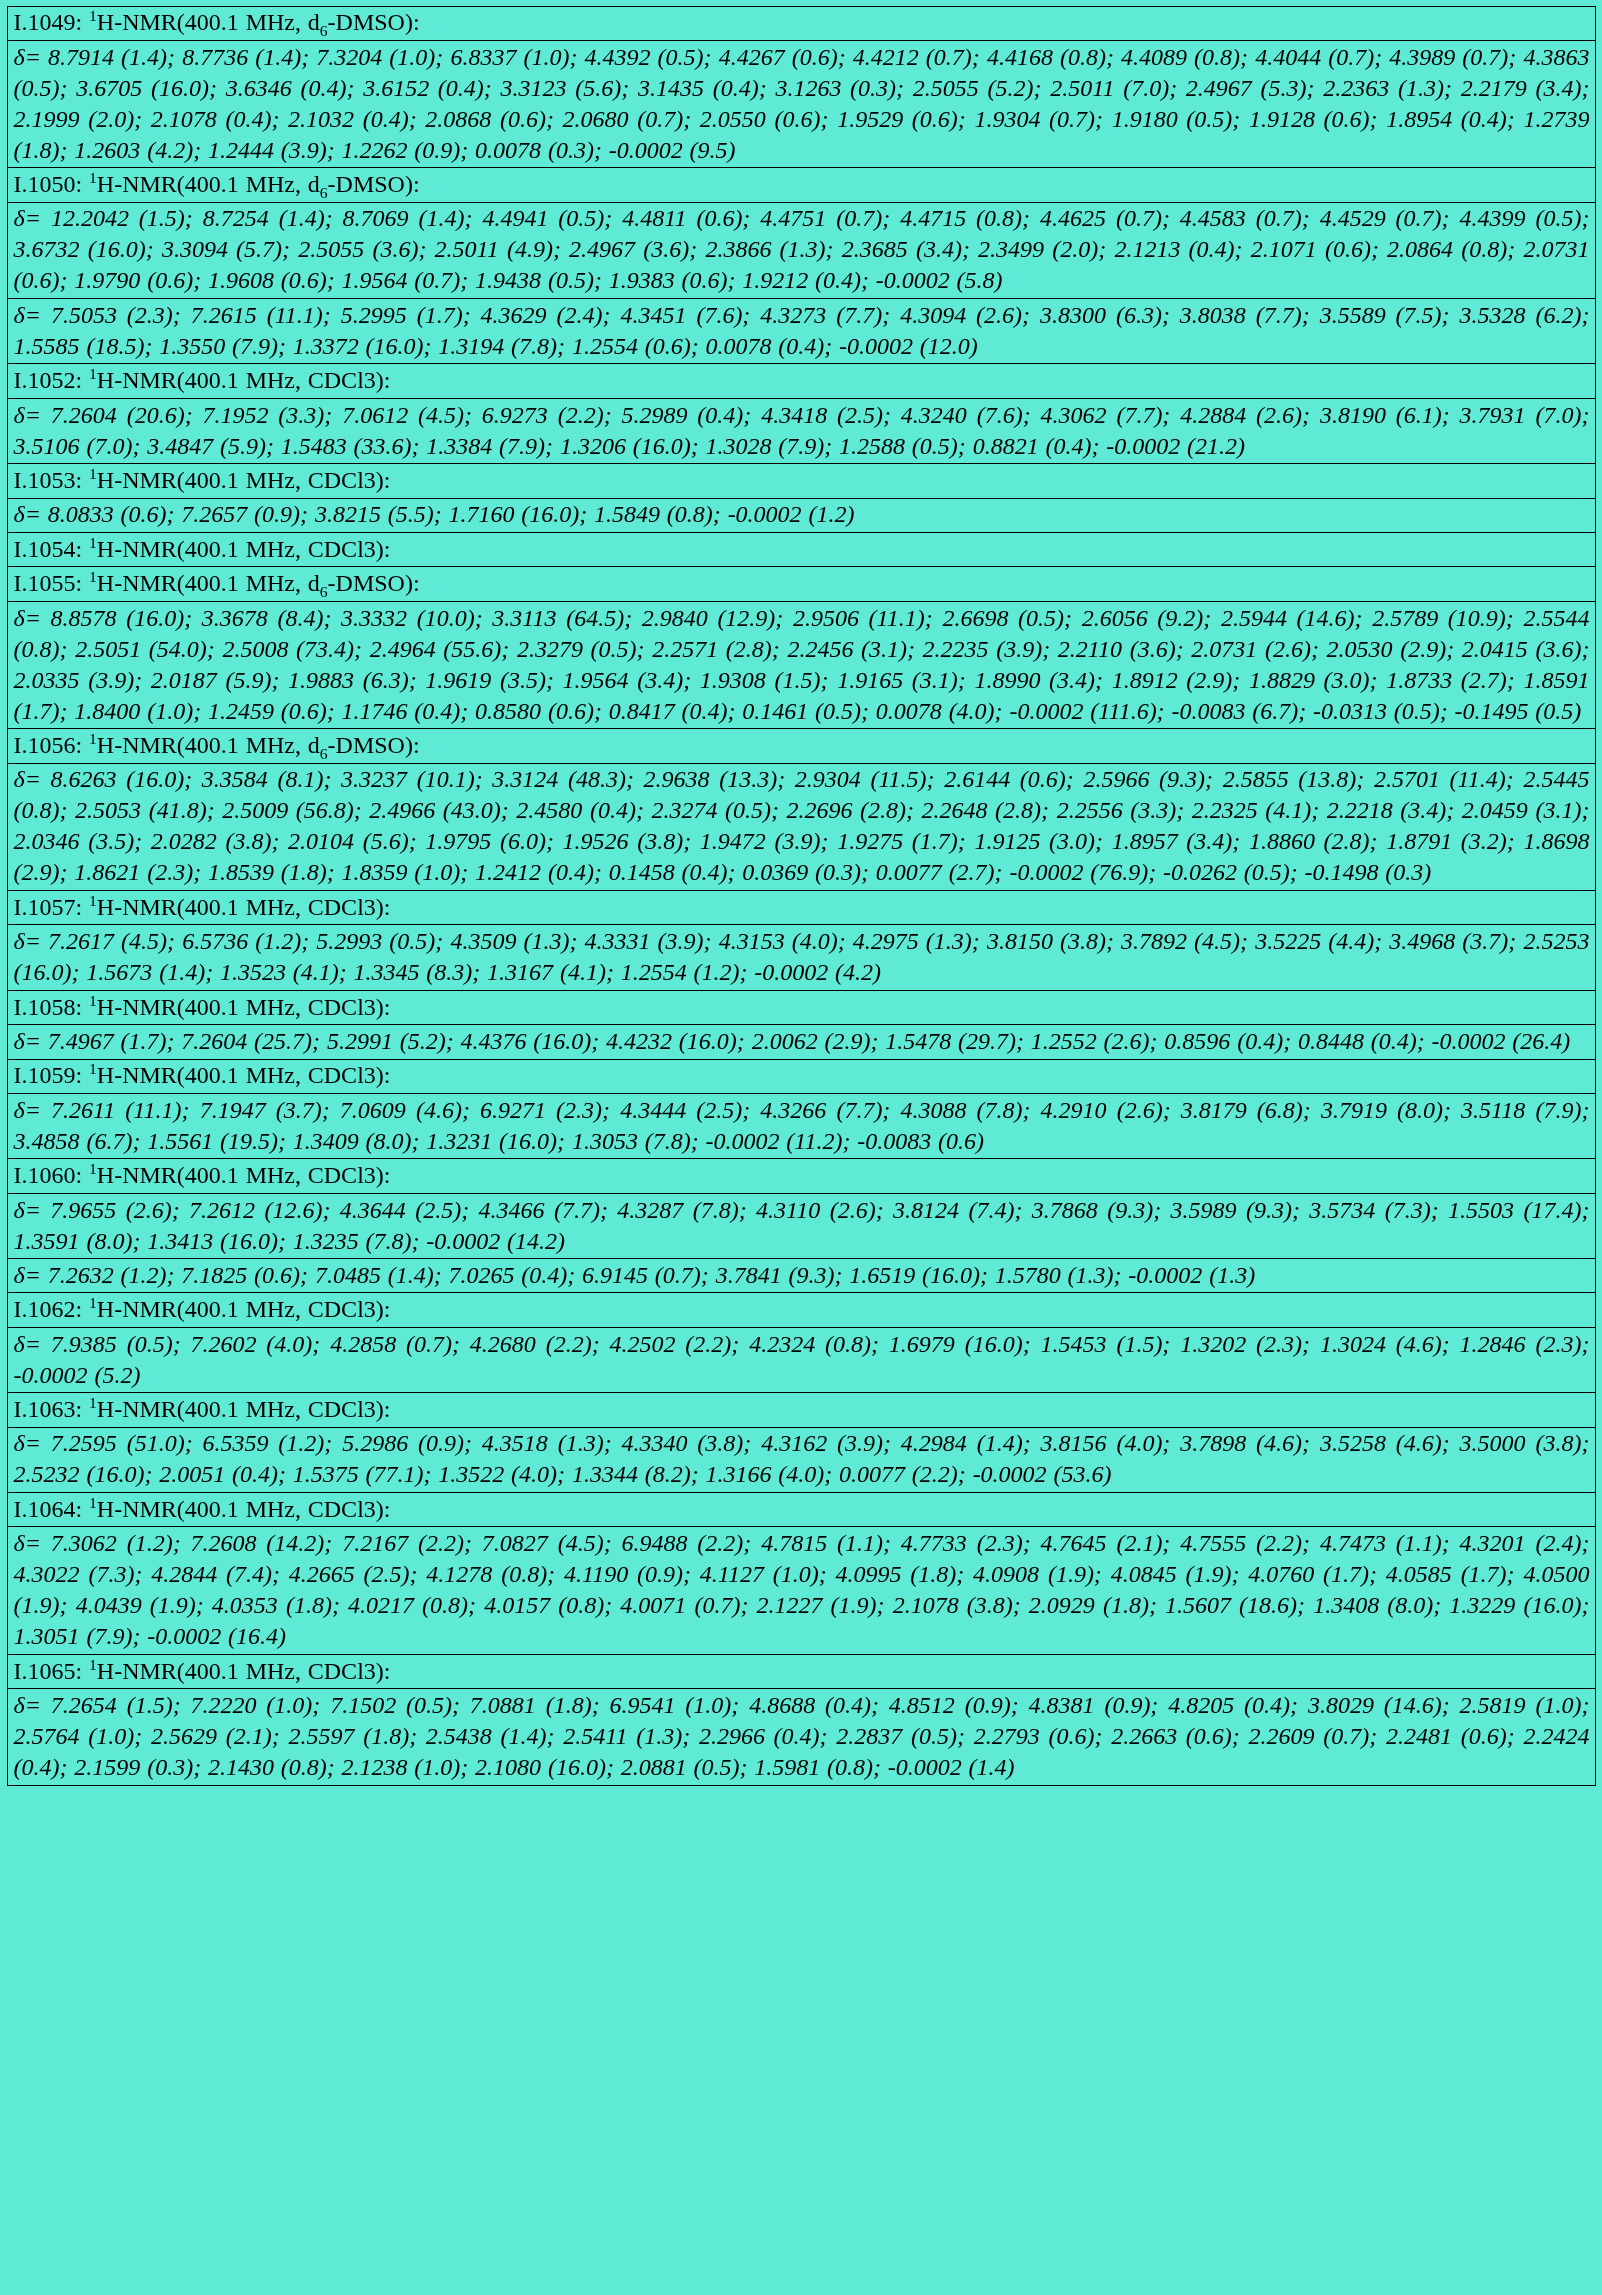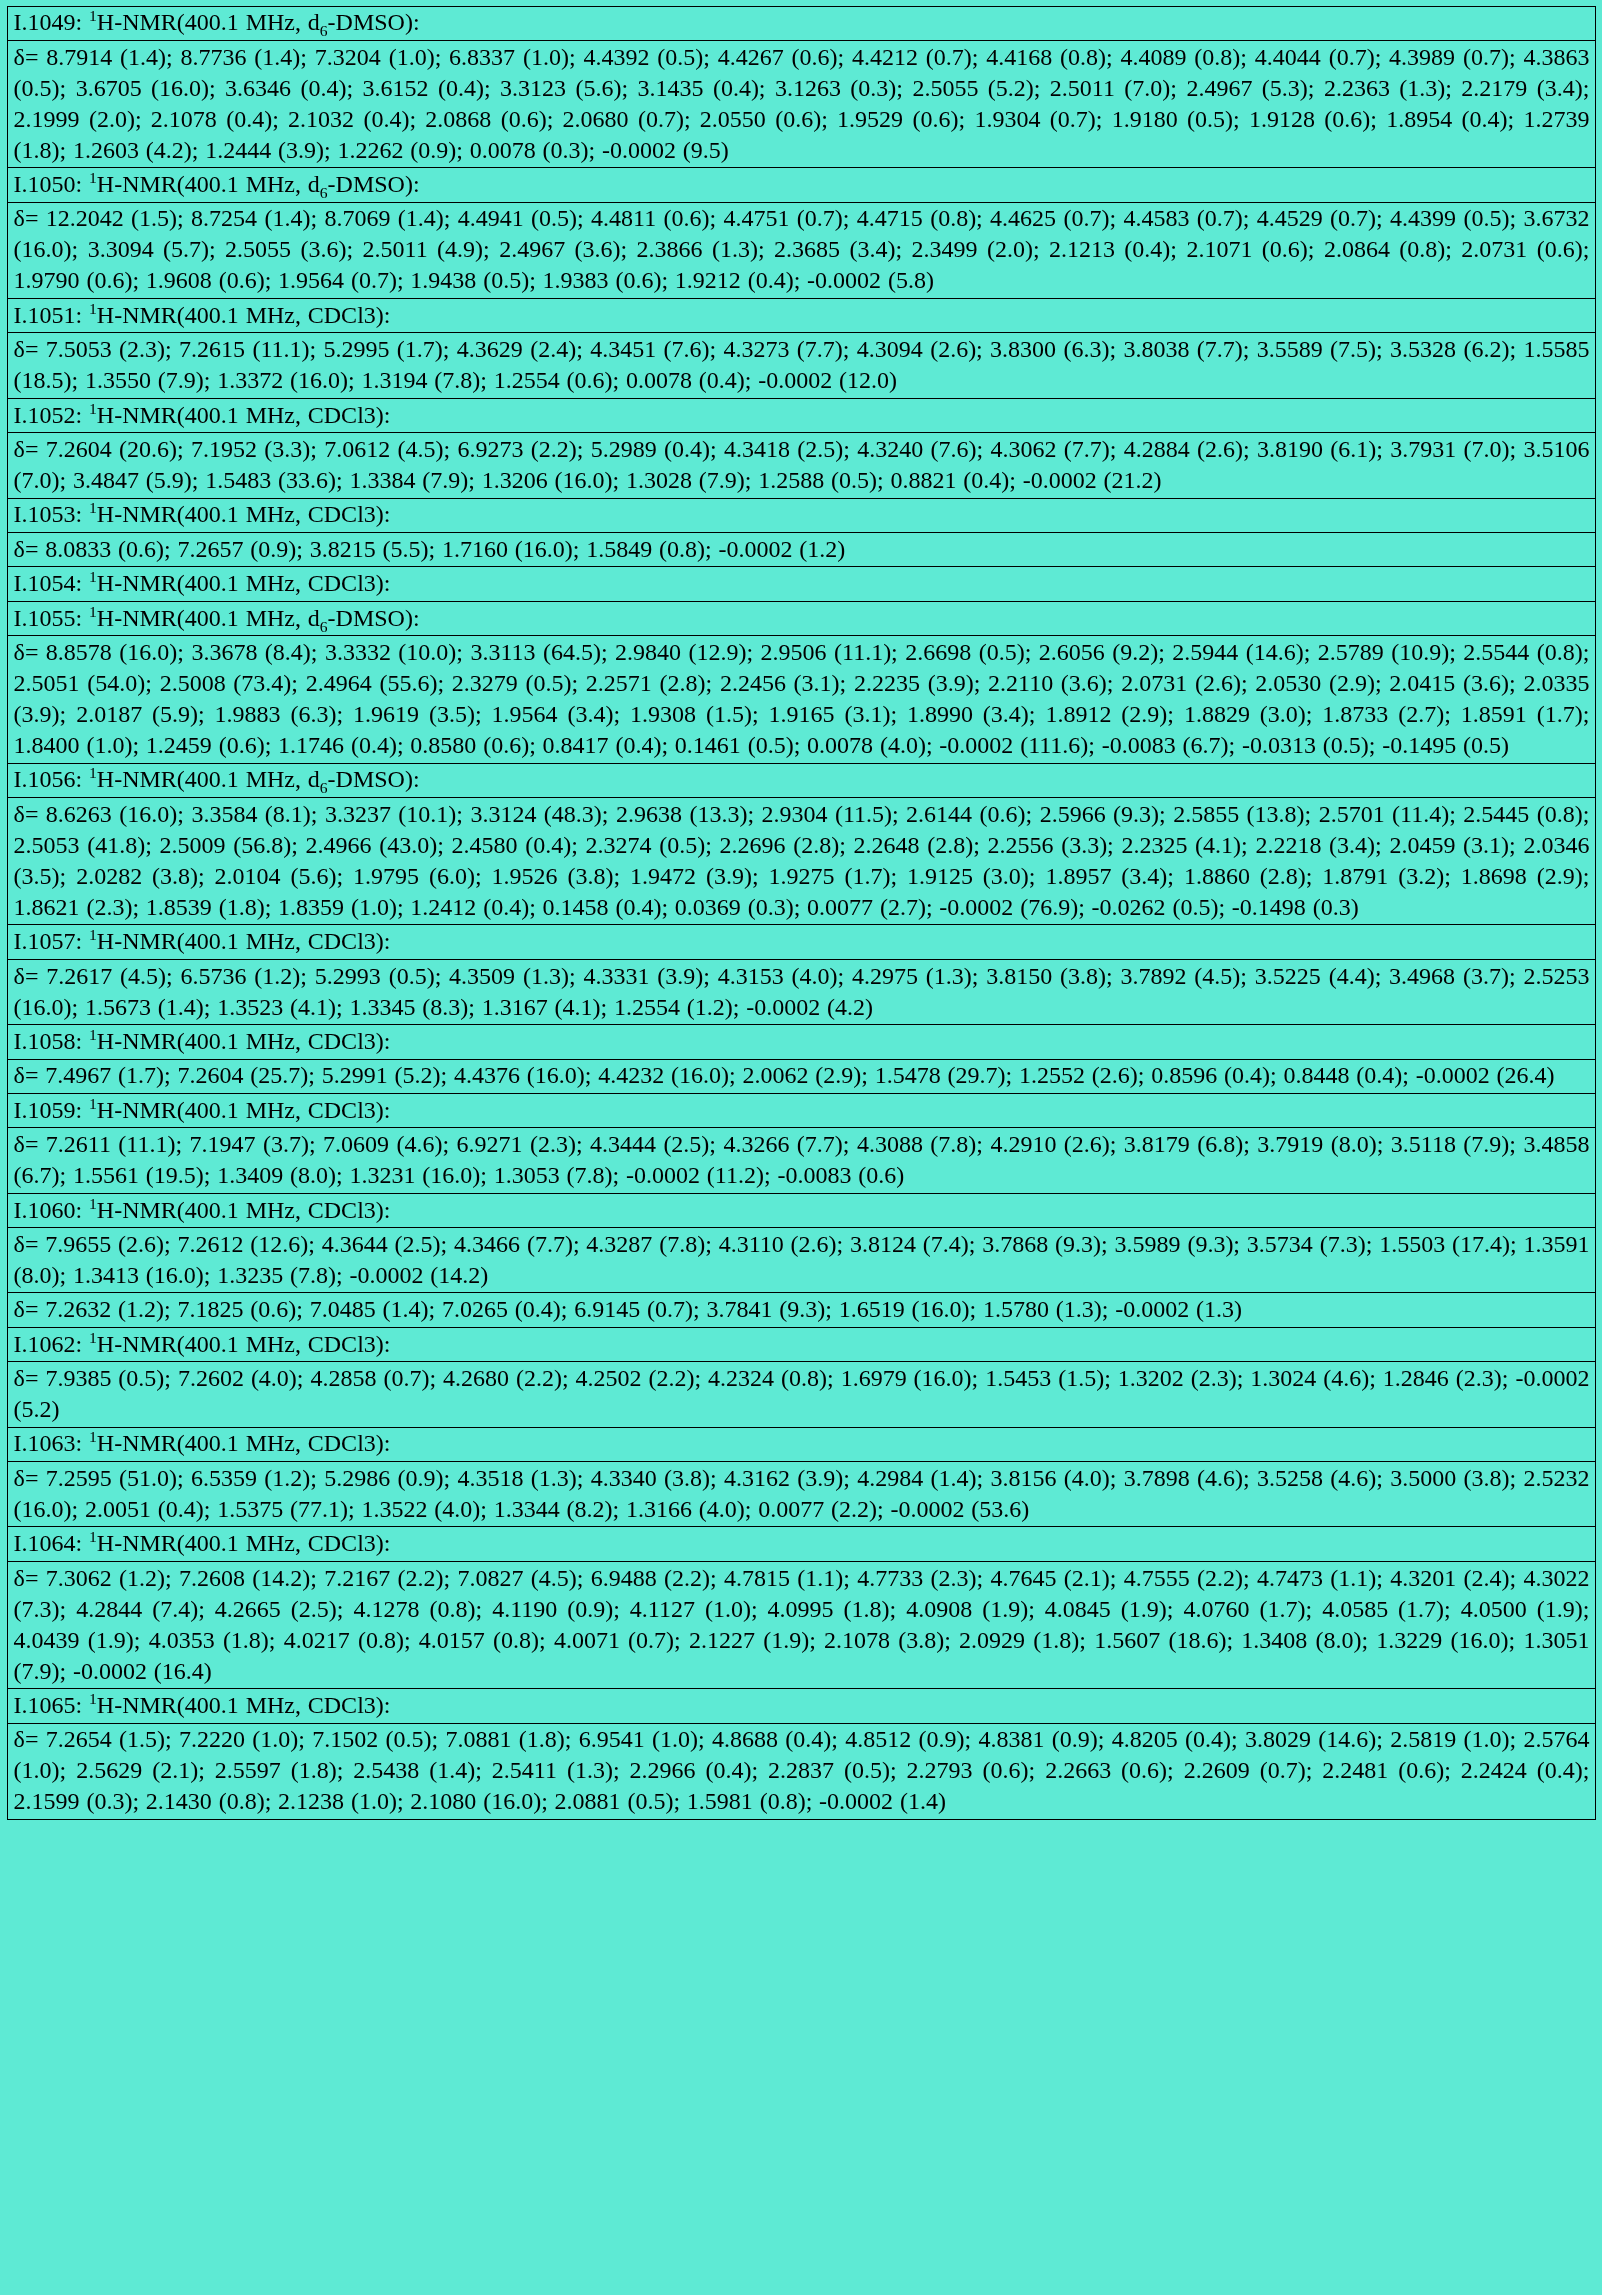--- a/index.html
+++ b/index.html
@@ -30,20 +30,21 @@
     word-spacing: 0.8px;
   }
   td.header-cell {
     text-align: left;
     white-space: nowrap;
     overflow: hidden;
   }
   td.peaks-cell {
     text-align: justify;
     text-justify: inter-word;
+    font-style: italic;
   }
   sup, sub {
     font-size: 0.65em;
     line-height: 0;
   }
 </style>
 </head>
 <body>
 
 <div class="page">
@@ -53,23 +54,20 @@
           <td class="header-cell"><span>I.1049: </span><sup>1</sup><span>H-NMR(400.1 MHz, d</span><sub>6</sub><span>-DMSO):</span></td>
         </tr>
         <tr>
           <td class="peaks-cell">δ= 8.7914 (1.4); 8.7736 (1.4); 7.3204 (1.0); 6.8337 (1.0); 4.4392 (0.5); 4.4267 (0.6); 4.4212 (0.7); 4.4168 (0.8); 4.4089 (0.8); 4.4044 (0.7); 4.3989 (0.7); 4.3863 (0.5); 3.6705 (16.0); 3.6346 (0.4); 3.6152 (0.4); 3.3123 (5.6); 3.1435 (0.4); 3.1263 (0.3); 2.5055 (5.2); 2.5011 (7.0); 2.4967 (5.3); 2.2363 (1.3); 2.2179 (3.4); 2.1999 (2.0); 2.1078 (0.4); 2.1032 (0.4); 2.0868 (0.6); 2.0680 (0.7); 2.0550 (0.6); 1.9529 (0.6); 1.9304 (0.7); 1.9180 (0.5); 1.9128 (0.6); 1.8954 (0.4); 1.2739 (1.8); 1.2603 (4.2); 1.2444 (3.9); 1.2262 (0.9); 0.0078 (0.3); -0.0002 (9.5)</td>
         </tr>
         <tr>
           <td class="header-cell"><span>I.1050: </span><sup>1</sup><span>H-NMR(400.1 MHz, d</span><sub>6</sub><span>-DMSO):</span></td>
         </tr>
         <tr>
           <td class="peaks-cell">δ= 12.2042 (1.5); 8.7254 (1.4); 8.7069 (1.4); 4.4941 (0.5); 4.4811 (0.6); 4.4751 (0.7); 4.4715 (0.8); 4.4625 (0.7); 4.4583 (0.7); 4.4529 (0.7); 4.4399 (0.5); 3.6732 (16.0); 3.3094 (5.7); 2.5055 (3.6); 2.5011 (4.9); 2.4967 (3.6); 2.3866 (1.3); 2.3685 (3.4); 2.3499 (2.0); 2.1213 (0.4); 2.1071 (0.6); 2.0864 (0.8); 2.0731 (0.6); 1.9790 (0.6); 1.9608 (0.6); 1.9564 (0.7); 1.9438 (0.5); 1.9383 (0.6); 1.9212 (0.4); -0.0002 (5.8)</td>
-        </tr>
-        <tr>
-          <td class="header-cell"><span>I.1051: </span><sup>1</sup><span>H-NMR(400.1 MHz, CDCl3):</span></td>
         </tr>
         <tr>
           <td class="peaks-cell">δ= 7.5053 (2.3); 7.2615 (11.1); 5.2995 (1.7); 4.3629 (2.4); 4.3451 (7.6); 4.3273 (7.7); 4.3094 (2.6); 3.8300 (6.3); 3.8038 (7.7); 3.5589 (7.5); 3.5328 (6.2); 1.5585 (18.5); 1.3550 (7.9); 1.3372 (16.0); 1.3194 (7.8); 1.2554 (0.6); 0.0078 (0.4); -0.0002 (12.0)</td>
         </tr>
         <tr>
           <td class="header-cell"><span>I.1052: </span><sup>1</sup><span>H-NMR(400.1 MHz, CDCl3):</span></td>
         </tr>
         <tr>
           <td class="peaks-cell">δ= 7.2604 (20.6); 7.1952 (3.3); 7.0612 (4.5); 6.9273 (2.2); 5.2989 (0.4); 4.3418 (2.5); 4.3240 (7.6); 4.3062 (7.7); 4.2884 (2.6); 3.8190 (6.1); 3.7931 (7.0); 3.5106 (7.0); 3.4847 (5.9); 1.5483 (33.6); 1.3384 (7.9); 1.3206 (16.0); 1.3028 (7.9); 1.2588 (0.5); 0.8821 (0.4); -0.0002 (21.2)</td>
         </tr>

